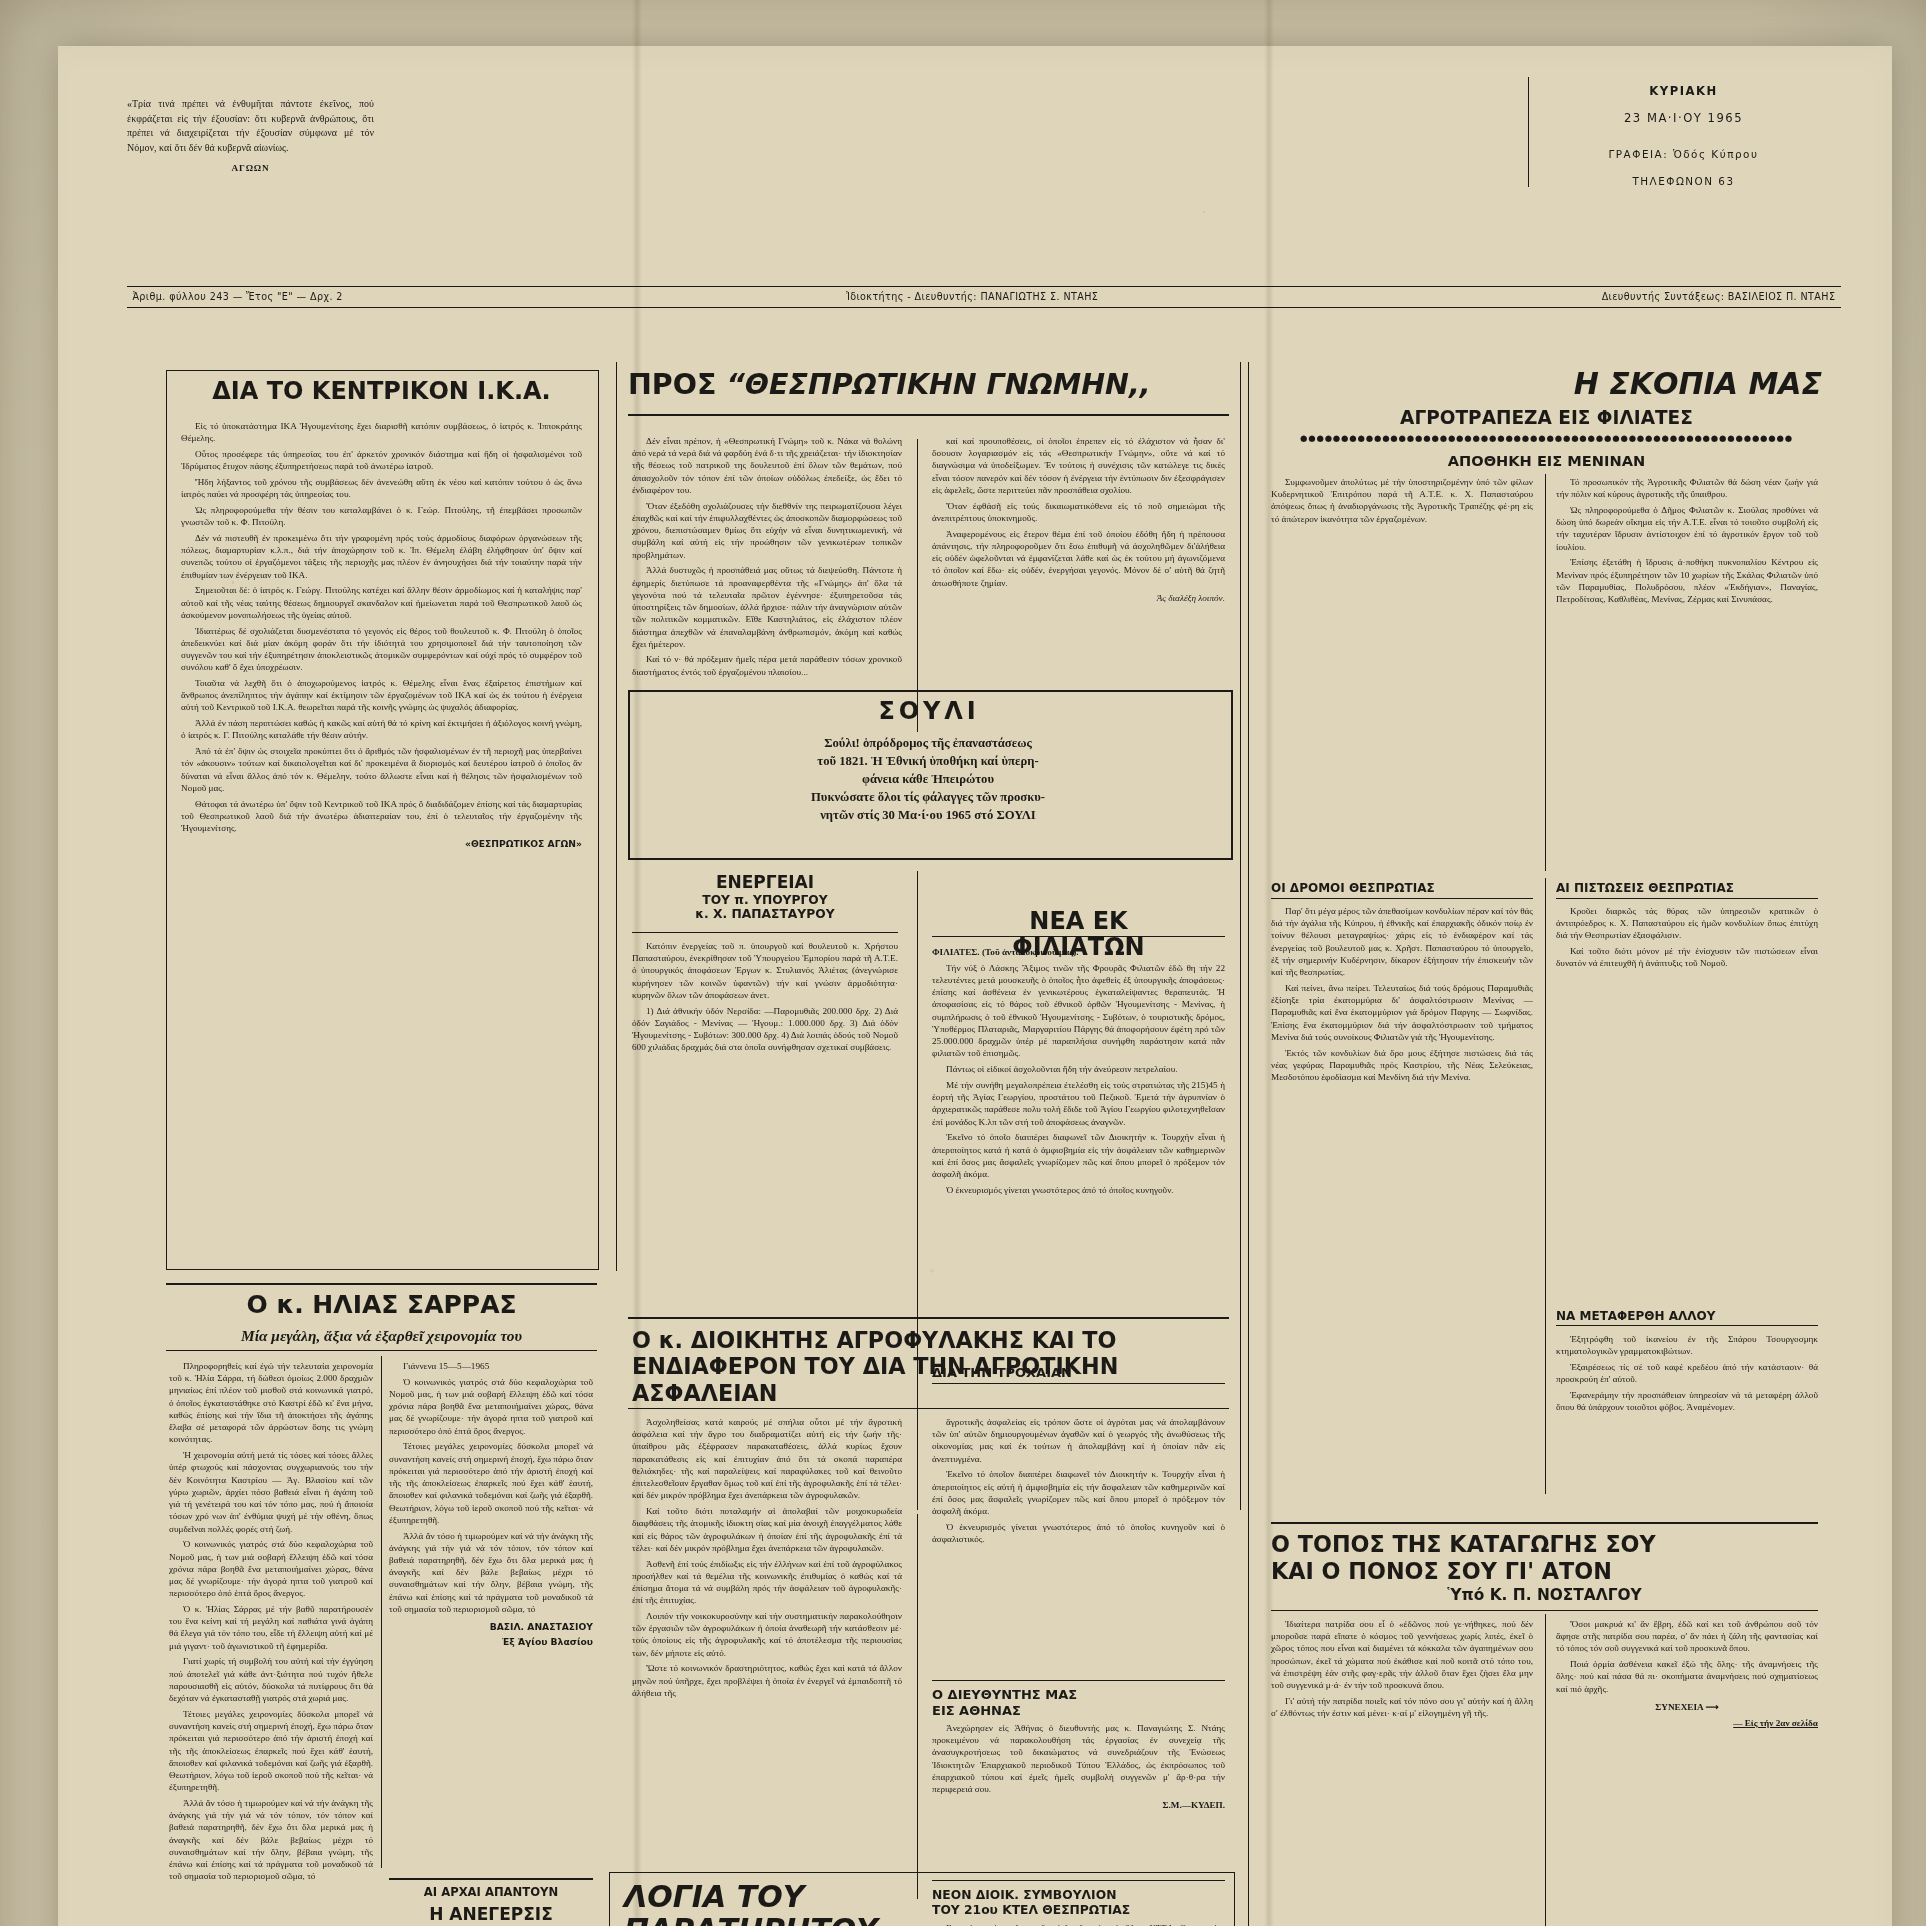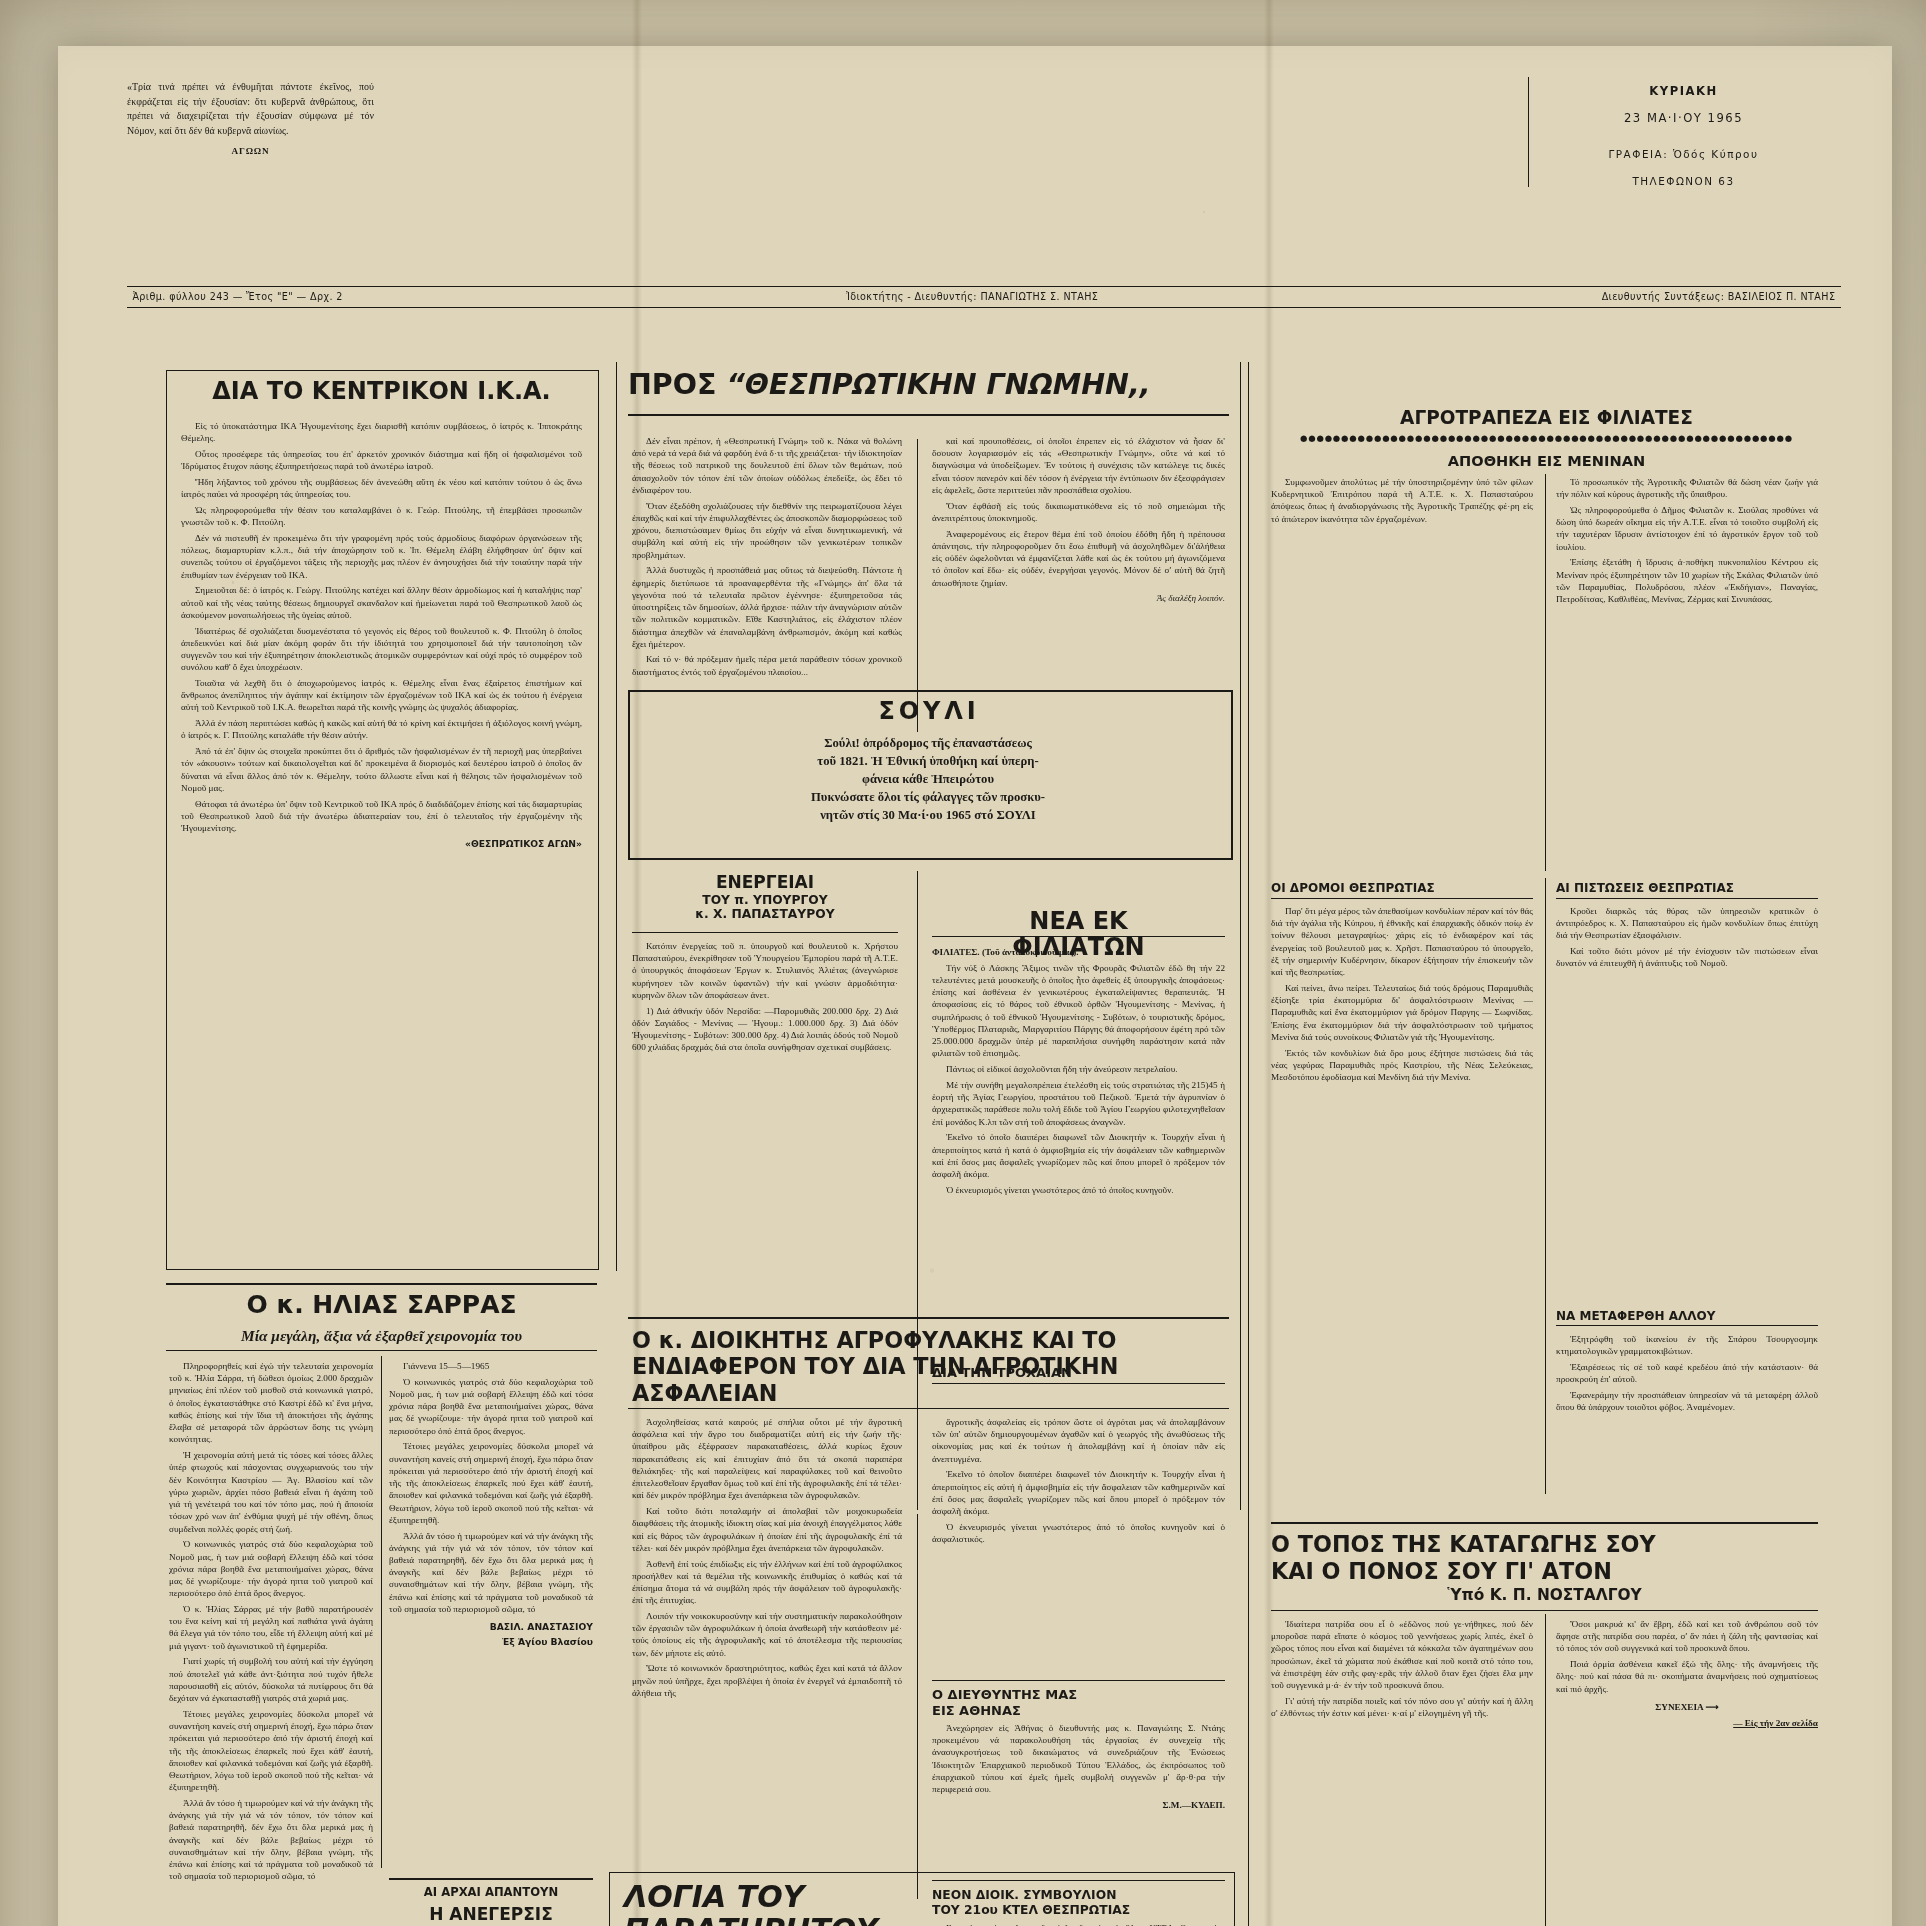--- a/index.html
+++ b/index.html
@@ -37,21 +37,21 @@
   }
   .fold{
     position:absolute;top:0;bottom:0;width:10px;
     background:linear-gradient(90deg, rgba(90,75,40,0.0), rgba(90,75,40,0.16), rgba(90,75,40,0.0));
     pointer-events:none;
   }
 
   
   .masthead{position:absolute;left:127px;top:73px;width:1703px;height:216px;}
   .mh-left{
-    position:absolute;left:0;top:7px;width:247px;
+    position:absolute;left:0;top:24px;width:247px;
     font-size:10px;line-height:1.45;text-align:justify;
   }
   .mh-left .sig{display:block;text-align:center;margin-top:7px;font-weight:bold;letter-spacing:0.8px;font-size:9.2px;}
   .mh-title{
     position:absolute;left:247px;top:0px;width:1152px;text-align:center;
   }
   .mh-title .big{
     font-family:"DejaVu Sans", sans-serif;
     font-weight:bold;font-style:italic;
     font-size:76px;letter-spacing:2.3px;
@@ -259,20 +259,23 @@
   <div class="hline" style="left:932px;top:1880px;width:293px;"></div>
   <div class="hdr" style="position:absolute;left:932px;top:1888px;width:293px;font-size:12.3px;line-height:1.2;">
     <div>ΝΕΟΝ ΔΙΟΙΚ. ΣΥΜΒΟΥΛΙΟΝ</div>
     <div>ΤΟΥ 21ου ΚΤΕΛ ΘΕΣΠΡΩΤΙΑΣ</div>
   </div>
   <div class="col" style="left:932px;top:1922px;width:293px;font-size:9.2px;">
     <p>Γενομένων ἐπαναληπτικῶν ἐκλογῶν εἰς τό 21ον ΚΤΕΛ Θεσπρωτίας ἐξελέγησαν διά τό διοικητικόν συμβούλιον οἱ κάτωθι: Σπυρίδων Εὐστρατίου, πρόεδρος καί μέλη Βασίλειος Ἀθανασίου καί Κων. Νικάκης.</p>
   </div>
 
   <div class="vline" style="left:1248px;top:362px;height:2180px;"></div>
+  <div class="hdr" style="position:absolute;left:1271px;top:368px;width:551px;font-size:30px;text-align:right;">
+    <span style="font-style:italic;">Η ΣΚΟΠΙΑ ΜΑΣ</span>
+  </div>
   <div class="hdr center" style="position:absolute;left:1271px;top:408px;width:551px;font-size:18.5px;">ΑΓΡΟΤΡΑΠΕΖΑ ΕΙΣ ΦΙΛΙΑΤΕΣ</div>
   <div class="dots center" style="position:absolute;left:1271px;top:433px;width:551px;">●●●●●●●●●●●●●●●●●●●●●●●●●●●●●●●●●●●●●●●●●●●●●●●●●●●●●●●●●●●●</div>
 
   <div class="hdr center" style="position:absolute;left:1271px;top:453px;width:551px;font-size:14.6px;">ΑΠΟΘΗΚΗ ΕΙΣ ΜΕΝΙΝΑΝ</div>
   <div class="vline" style="left:1545px;top:474px;height:397px;"></div>
   <div class="col" style="left:1271px;top:476px;width:262px;font-size:9.2px;">
     <p>Συμφωνοῦμεν ἀπολύτως μέ τήν ὑποστηριζομένην ὑπό τῶν φίλων Κυδερνητικοῦ Ἐπιτρόπου παρά τῆ Α.Τ.Ε. κ. Χ. Παπασταύρου ἀπόψεως ὅπως ἡ ἀναδιοργάνωσις τῆς Ἀγροτικῆς Τραπέζης φέ·ρη εἰς τό ἀπώτερον ἱκανότητα τῶν ἐργαζομένων.</p>
   </div>
   <div class="col" style="left:1556px;top:476px;width:262px;font-size:9.2px;">
     <p>Τό προσωπικόν τῆς Ἀγροτικῆς Φιλιατῶν θά δώση νέαν ζωήν γιά τήν πόλιν καί κύρους ἀγροτικῆς τῆς ὕπαιθρου.</p>

